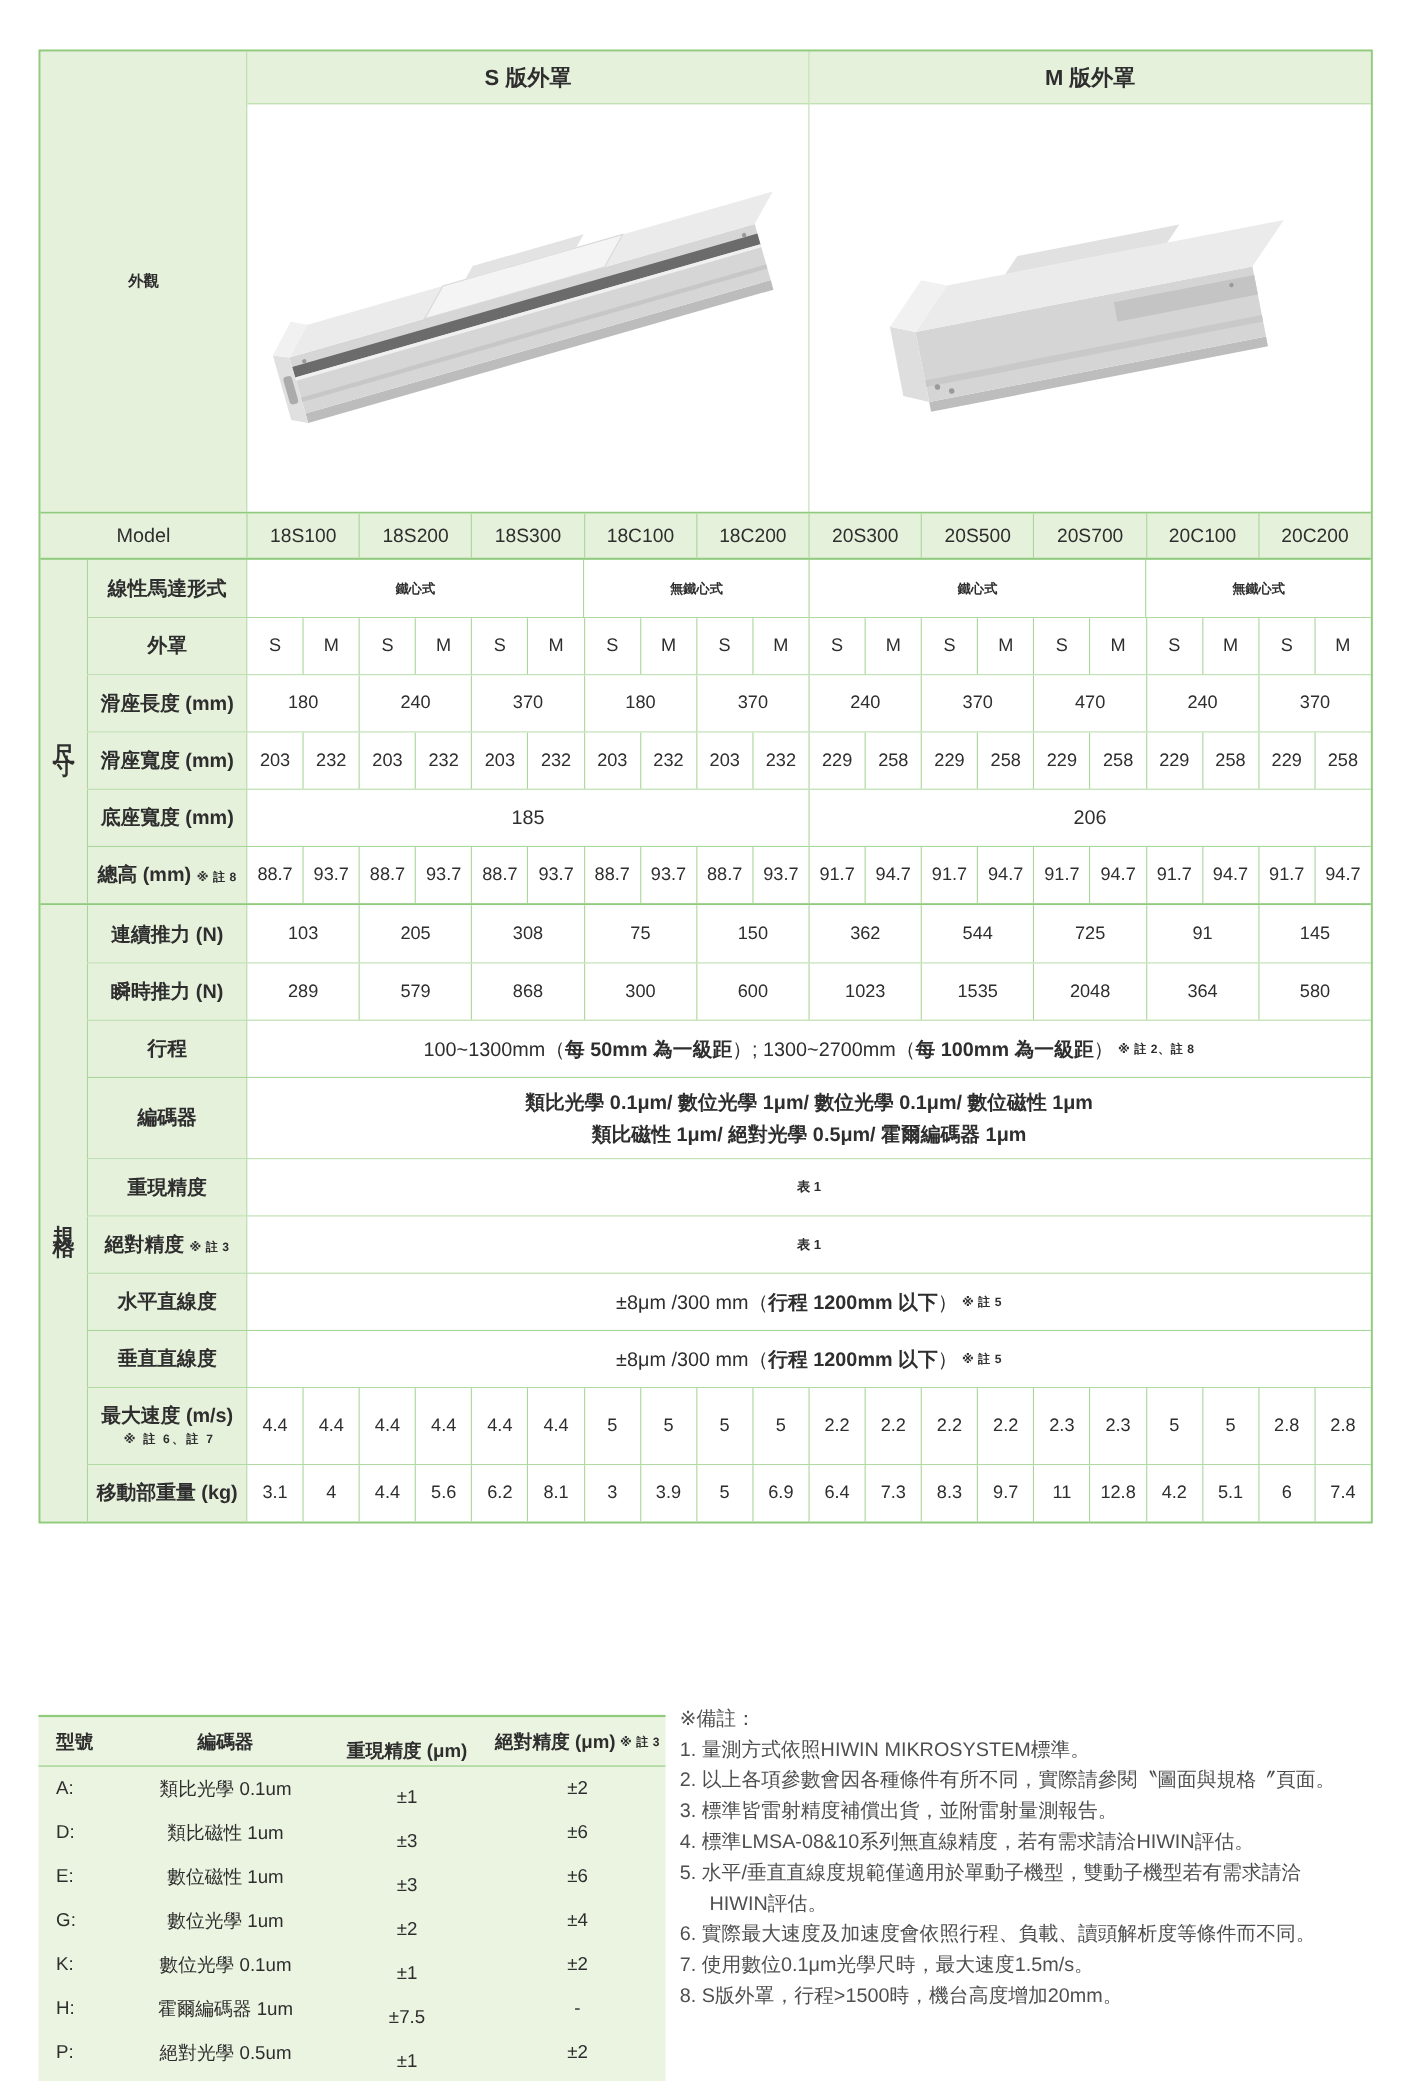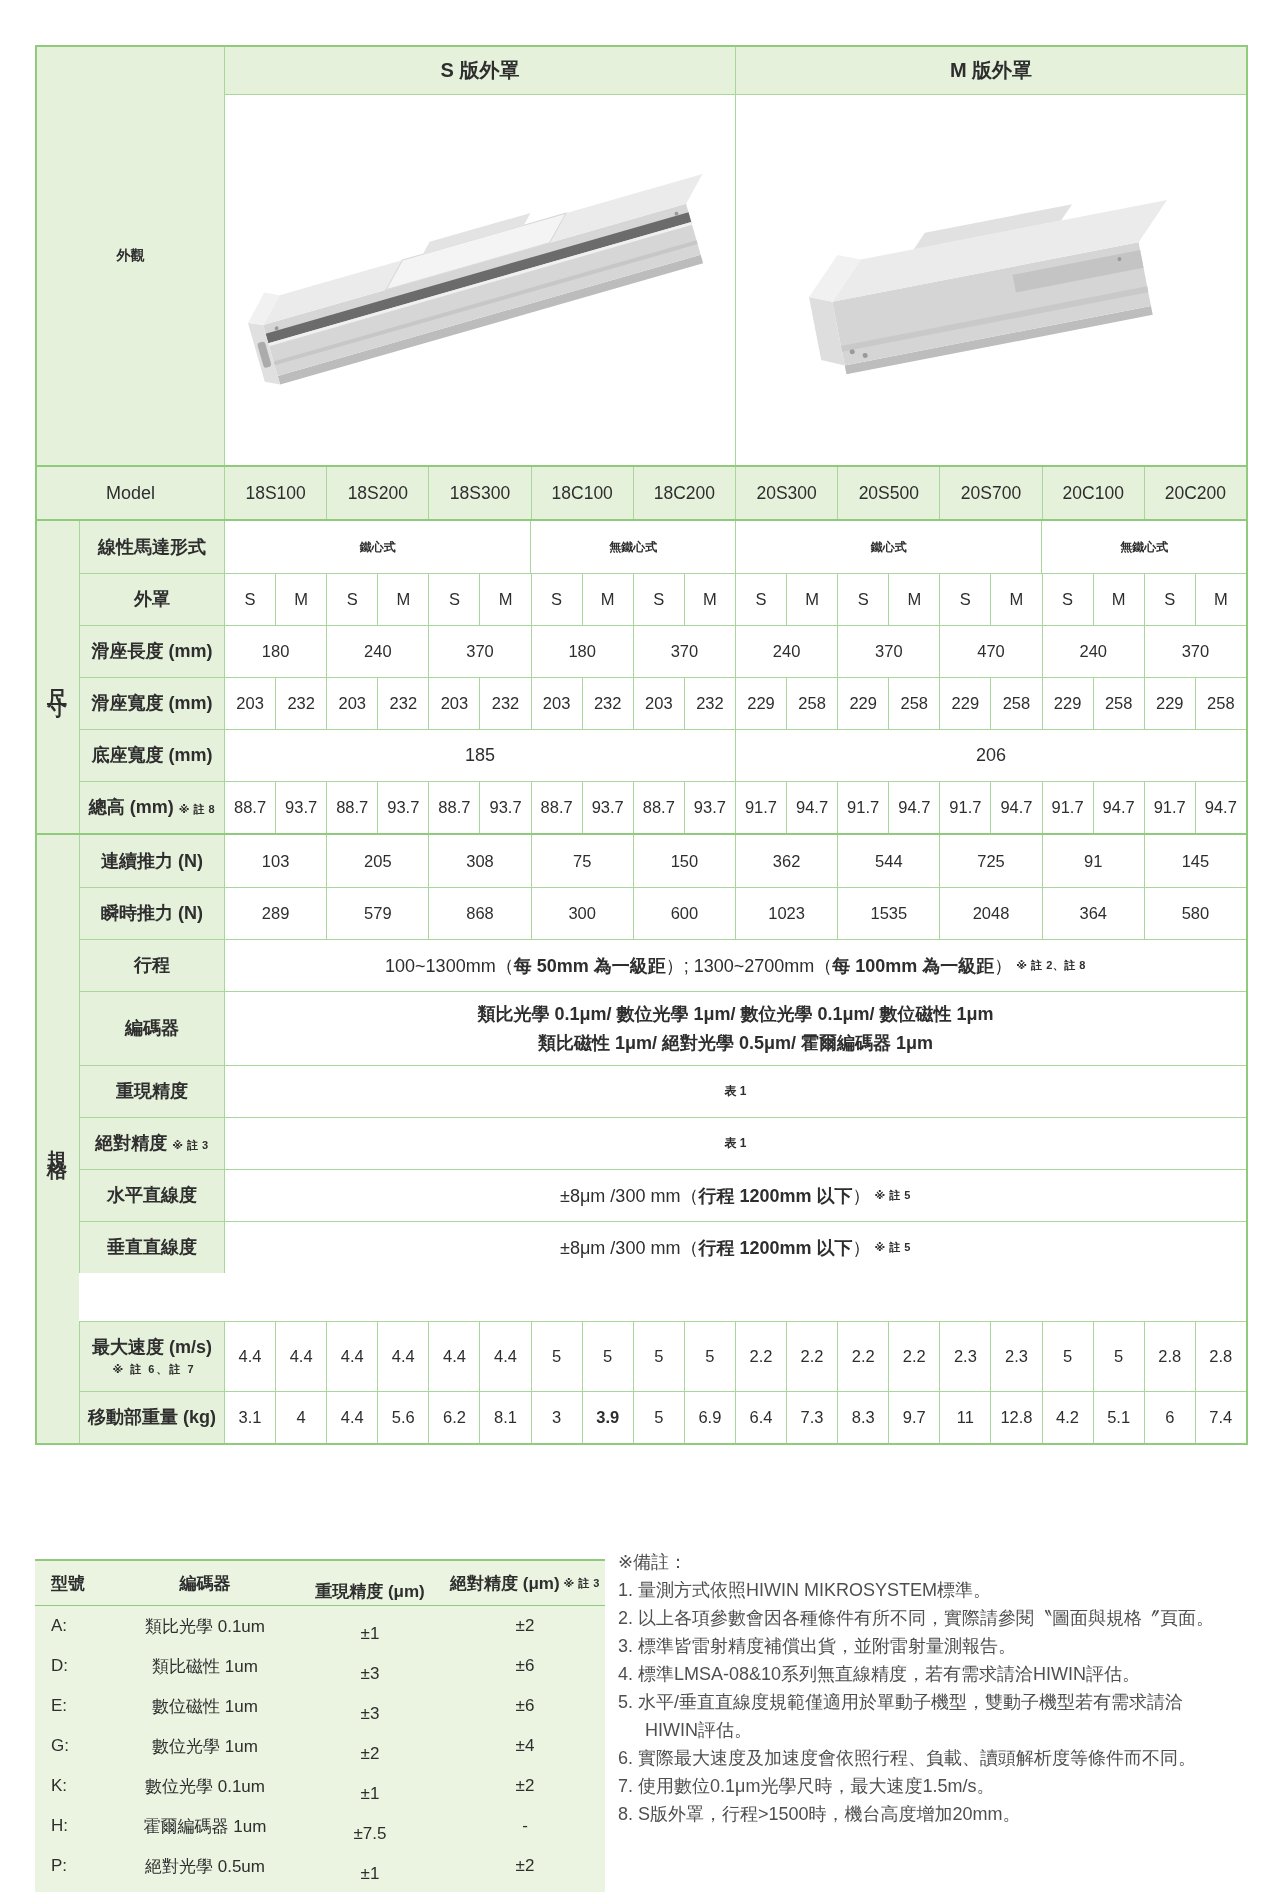--- a/index.html
+++ b/index.html
@@ -23,37 +23,37 @@
   }
   .topcol { flex: 1 1 0; display: flex; flex-direction: column; min-width: 0; }
   .topcol.mcol { border-left: 1px solid var(--line); }
   .colhead {
     flex: 0 0 48px; background: var(--green); border-bottom: 1px solid var(--line);
     display: flex; align-items: center; justify-content: center;
     font-size: 20px; font-weight: 700;
   }
   .imgcell { flex: 1; background: #fff; display: flex; align-items: center; justify-content: center; overflow: hidden; }
 
-  .trow.modelrow { display: flex; height: 52px; background: var(--green); }
+  .trow.modelrow { display: flex; height: 40px; background: var(--green); }
   .mlabel { flex: 0 0 188px; display: flex; align-items: center; justify-content: center; font-size: 18px; border-right: 1px solid var(--line); }
   .mcell { flex: 1 1 0; display: flex; align-items: center; justify-content: center; font-size: 17.5px; min-width: 0; }
   .mcell + .mcell { border-left: 1px solid var(--line); }
 
   .group { display: flex; border-top: 2px solid var(--strong); }
   .gcell {
     flex: 0 0 42px; background: var(--green);
     display: flex; align-items: center; justify-content: center;
     writing-mode: vertical-rl; text-orientation: upright;
     font-size: 20px; font-weight: 700; letter-spacing: 10px; padding-top: 10px;
   }
   .grows { flex: 1 1 0; display: flex; flex-direction: column; min-width: 0; }
   .srow { display: flex; height: 52px; }
   .srow + .srow { border-top: 1px solid var(--line); }
   .srow.tall { height: 74px; }
-  .srow.tall2 { height: 70px; margin-top: 48px; }
+  .srow.tall2 { height: 70px; }
   .rlabel {
     flex: 0 0 146px; background: var(--green);
     border-left: 1px solid var(--line); border-right: 1px solid var(--line);
     display: flex; flex-direction: column; align-items: center; justify-content: center;
     font-size: 18px; font-weight: 700; text-align: center; line-height: 1.15;
   }
   .lwrap { display: flex; align-items: baseline; justify-content: center; gap: 1px; flex-wrap: nowrap; white-space: nowrap; }
   .dcell {
     display: flex; align-items: center; justify-content: center;
     font-size: 16.5px; min-width: 0; white-space: nowrap; background: #fff;
@@ -422,21 +422,21 @@
                 <span>移動部重量 (kg)</span>
               </div>
             </div>
             <div class="dcell" style="flex: 1 1 0%;">3.1</div>
             <div class="dcell" style="flex: 1 1 0%;">4</div>
             <div class="dcell" style="flex: 1 1 0%;">4.4</div>
             <div class="dcell" style="flex: 1 1 0%;">5.6</div>
             <div class="dcell" style="flex: 1 1 0%;">6.2</div>
             <div class="dcell" style="flex: 1 1 0%;">8.1</div>
             <div class="dcell" style="flex: 1 1 0%;">3</div>
-            <div class="dcell" style="flex: 1 1 0%; font-weight: bold;">3.9</div>
+            <div class="dcell" style="flex: 1 1 0%;">3.9</div>
             <div class="dcell" style="flex: 1 1 0%;">5</div>
             <div class="dcell" style="flex: 1 1 0%;">6.9</div>
             <div class="dcell" style="flex: 1 1 0%;">6.4</div>
             <div class="dcell" style="flex: 1 1 0%;">7.3</div>
             <div class="dcell" style="flex: 1 1 0%;">8.3</div>
             <div class="dcell" style="flex: 1 1 0%;">9.7</div>
             <div class="dcell" style="flex: 1 1 0%;">11</div>
             <div class="dcell" style="flex: 1 1 0%;">12.8</div>
             <div class="dcell" style="flex: 1 1 0%;">4.2</div>
             <div class="dcell" style="flex: 1 1 0%;">5.1</div>

